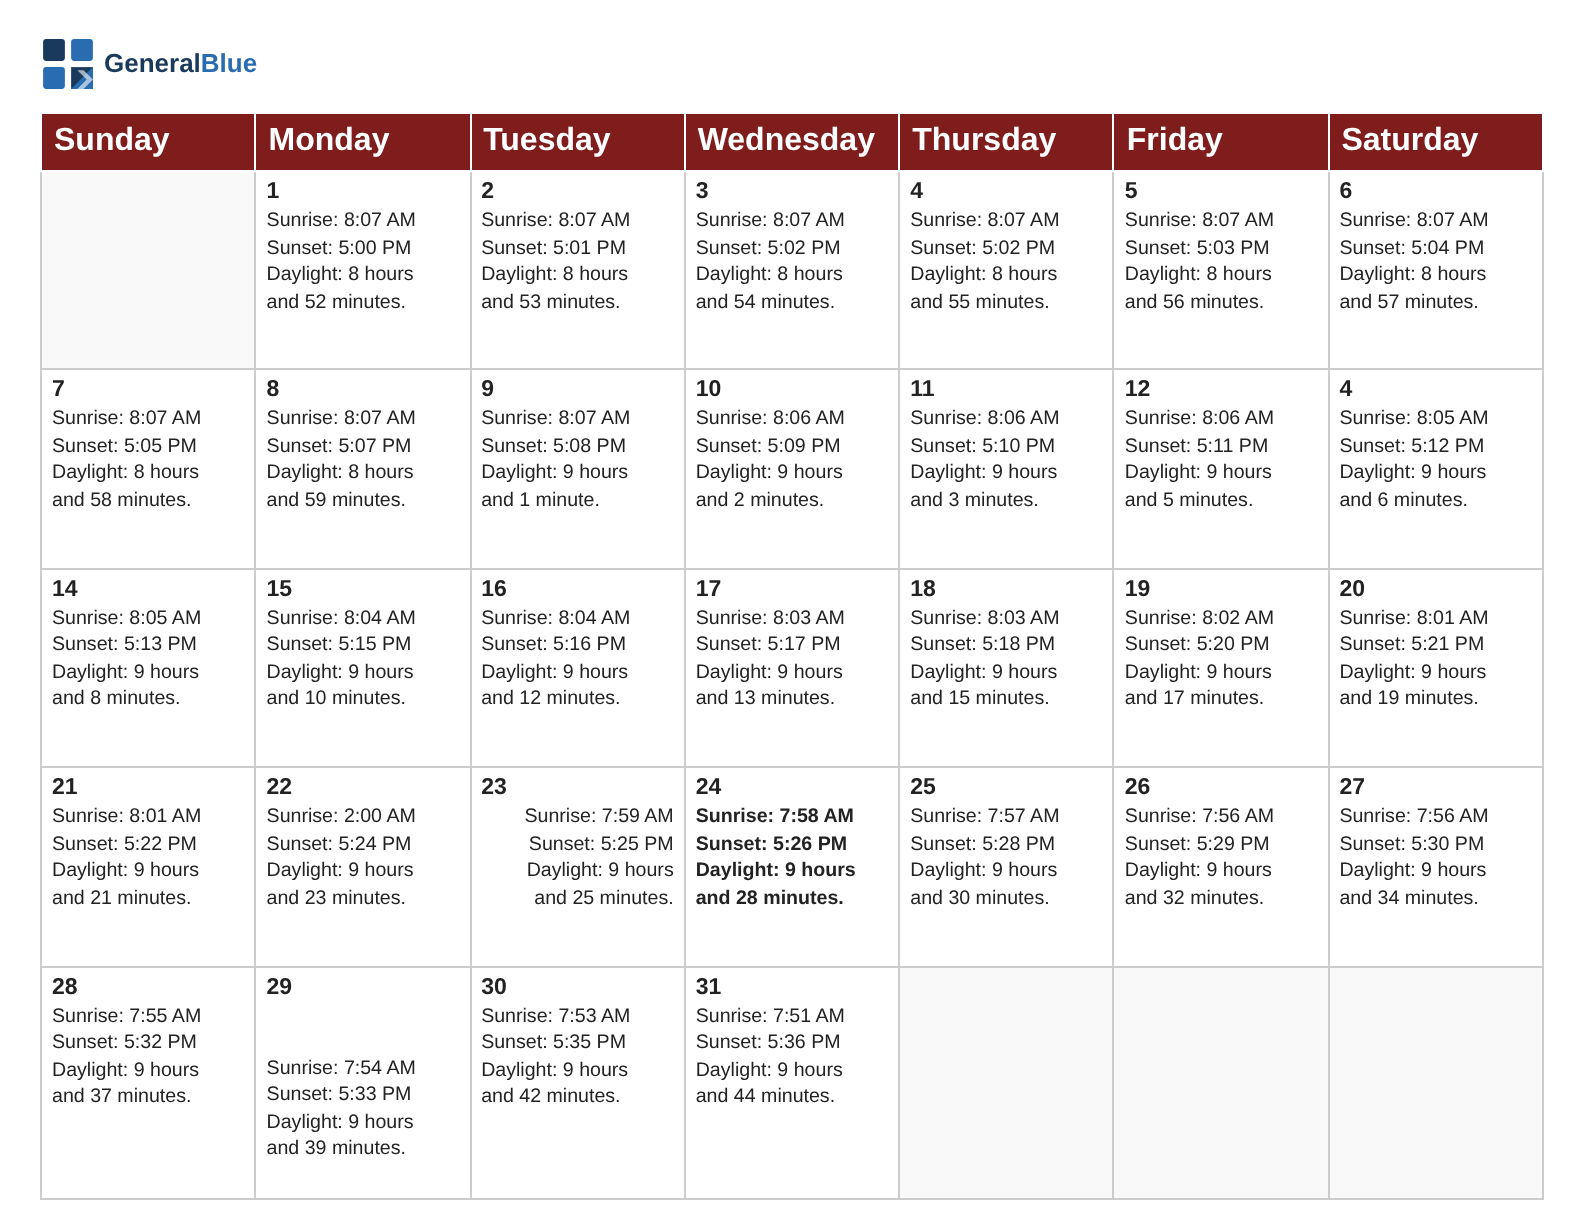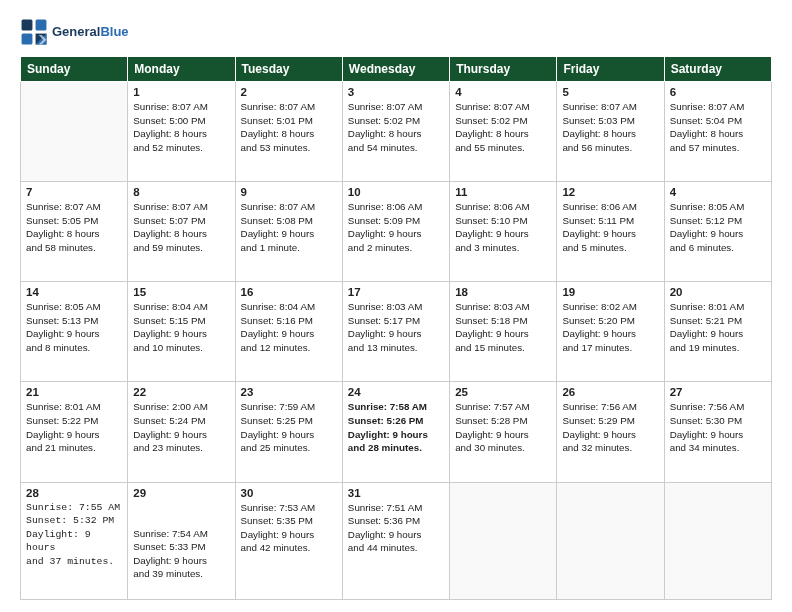--- a/index.html
+++ b/index.html
@@ -57,24 +57,24 @@
       flex: 1;
       display: flex;
       flex-direction: column;
     }
     table {
       width: 100%;
       border-collapse: collapse;
       flex: 1;
     }
     .day-header {
-      background: #14532d;
+      background: #7f1d1d;
       color: #fff;
       font-weight: bold;
-      font-size: 12px;
+      font-size: 16px;
       text-align: left;
       padding: 5px 6px;
       border: 1px solid #fff;
     }
     .week-row td {
       border: 1px solid #ccc;
       vertical-align: top;
       padding: 4px 5px;
       font-size: 10.2px;
       color: #222;
@@ -293,21 +293,21 @@
             </td>
             <td>
               <div class="day-num">22</div>
               <div class="day-info" style="white-space: pre-line;">Sunrise: 2:00 AM
 Sunset: 5:24 PM
 Daylight: 9 hours
 and 23 minutes.</div>
             </td>
             <td>
               <div class="day-num">23</div>
-              <div class="day-info" style="white-space: pre-line;">Sunrise: 7:59 AM
+              <div class="day-info" style="white-space: pre-line; text-align: right;">Sunrise: 7:59 AM
 Sunset: 5:25 PM
 Daylight: 9 hours
 and 25 minutes.</div>
             </td>
             <td>
               <div class="day-num">24</div>
               <div class="day-info" style="white-space: pre-line; font-weight: bold;">Sunrise: 7:58 AM
 Sunset: 5:26 PM
 Daylight: 9 hours
 and 28 minutes.</div>
@@ -330,21 +330,21 @@
               <div class="day-num">27</div>
               <div class="day-info" style="white-space: pre-line;">Sunrise: 7:56 AM
 Sunset: 5:30 PM
 Daylight: 9 hours
 and 34 minutes.</div>
             </td>
           </tr>
           <tr class="week-row">
             <td>
               <div class="day-num">28</div>
-              <div class="day-info" style="white-space: pre-line; font-family: Liberation Mono, monospace;">Sunrise: 7:55 AM
+              <div class="day-info" style="white-space: pre-line;">Sunrise: 7:55 AM
 Sunset: 5:32 PM
 Daylight: 9 hours
 and 37 minutes.</div>
             </td>
             <td>
               <div class="day-num">29</div>
               <div class="day-info" style="white-space: pre-line; margin-top: 28px;">Sunrise: 7:54 AM
 Sunset: 5:33 PM
 Daylight: 9 hours
 and 39 minutes.</div>

